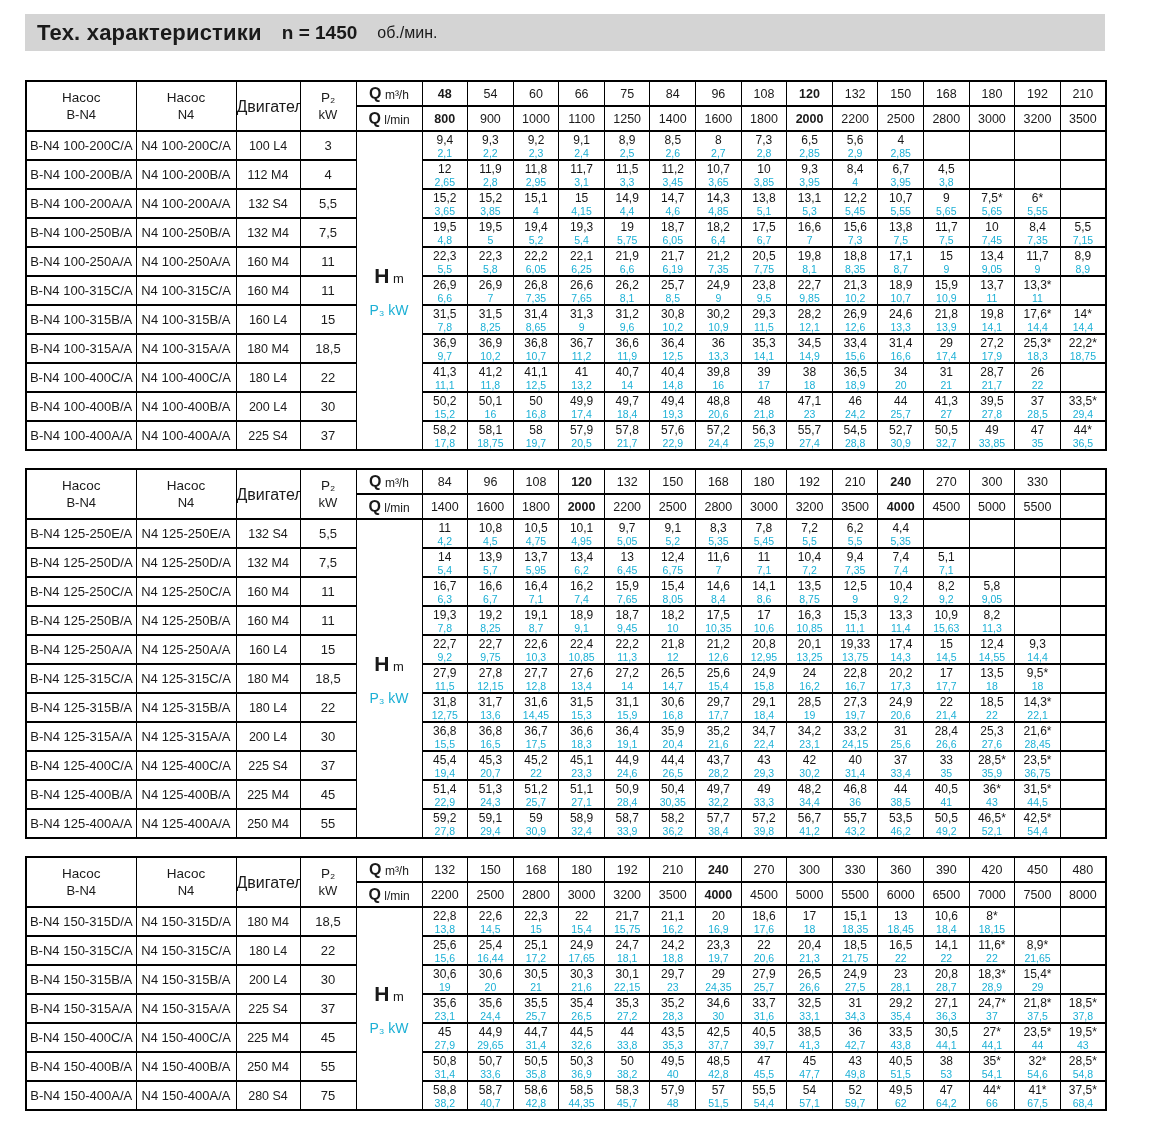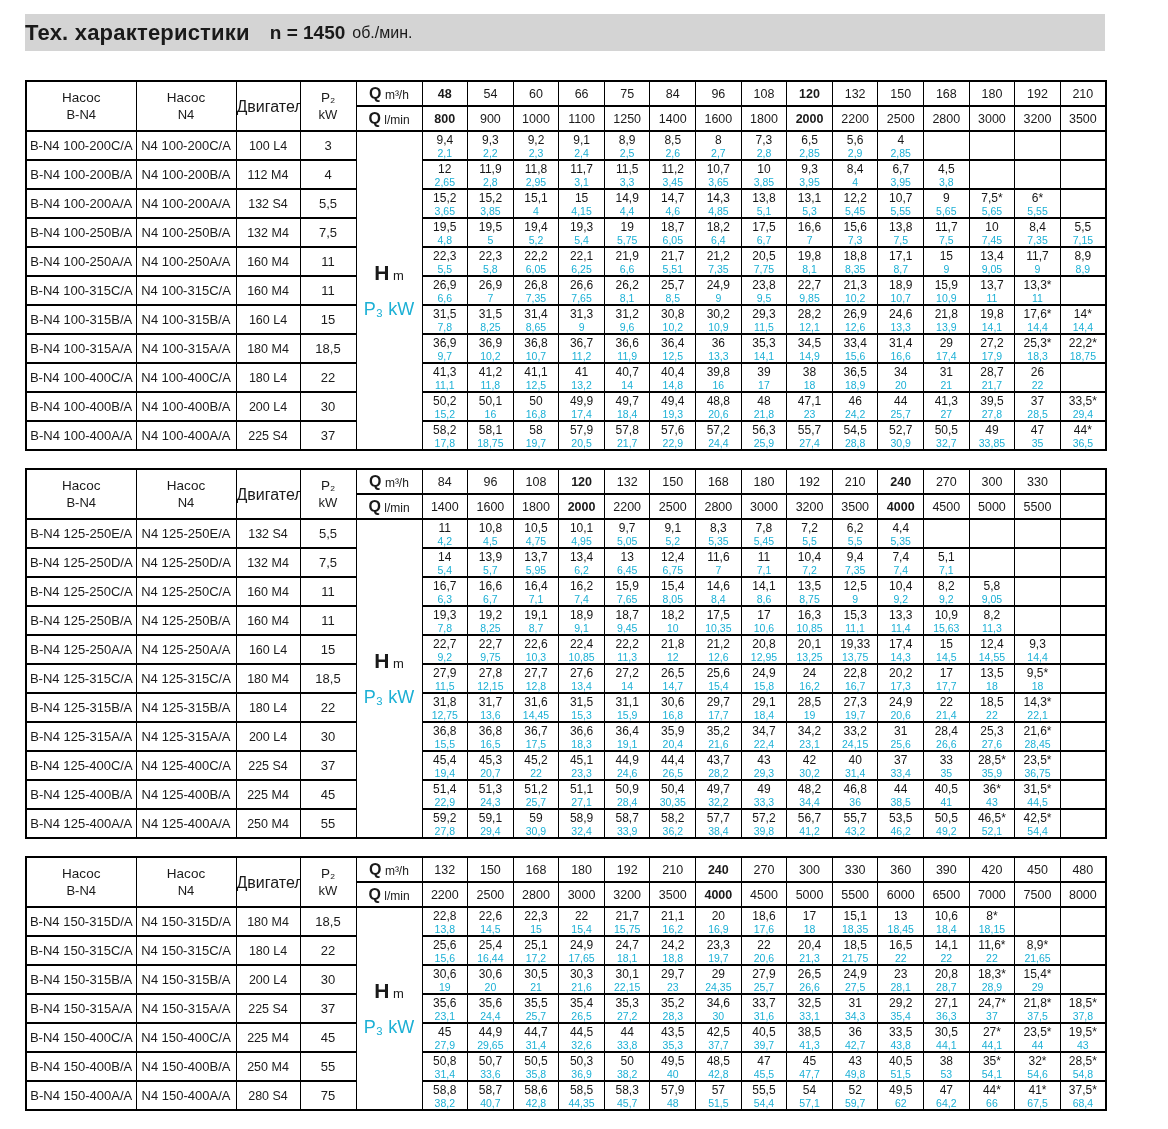--- a/index.html
+++ b/index.html
@@ -1,23 +1,23 @@
 <!DOCTYPE html>
 <html><head>
 <meta charset="utf-8">
 <style>
   html,body { margin:0; padding:0; background:#fff; }
   body { width:1168px; height:1129px; font-family:"Liberation Sans", sans-serif; color:#1a1a1a; }
   .page { padding:14px 0 0 25px; }
 
   .titlebar { width:1080px; height:37px; background:#d4d4d4; display:flex; align-items:center;
-              box-sizing:border-box; margin-bottom:29px; }
+              box-sizing:border-box; padding-left:12px; margin-bottom:29px; }
   .t-main { font-weight:bold; font-size:22px; letter-spacing:.2px; }
   .t-n    { font-weight:bold; font-size:19px; margin-left:20px; }
-  .t-unit { font-size:16px; margin-left:7px; }
+  .t-unit { font-size:16px; margin-left:20px; }
 
   table.spec { border-collapse:collapse; table-layout:fixed; width:1080px; margin-bottom:17px;
                border:2px solid #000; }
   .spec th, .spec td { border:1px solid #000; padding:0; text-align:center; vertical-align:middle;
                        overflow:hidden; font-weight:normal; }
   .spec thead tr { height:25px;margin-left:48px; }
   .spec tbody tr { height:29px; }
   .spec thead th { border-bottom-width:2px; }
   .spec tbody td { border-top-width:2px; }
 
@@ -30,21 +30,21 @@
   .qv { font-size:12.5px; }
   .qv.bold { font-weight:bold; }
 
   .pname { font-size:13px; }
   .motor { font-size:12.5px; }
   .p2 { font-size:13px; }
 
   .hlabel .hrow { margin-bottom:14px; }
   .hlabel .hm-h { font-size:21px; font-weight:bold; }
   .hlabel .hm-u { font-size:13px; }
-  .hlabel .p3row { font-size:18px; color:#1cb0d5; }
+  .hlabel .p3row { font-size:14px; color:#1cb0d5; }
 
   .dcell .hv { font-size:12px; color:#161616; line-height:13px; padding-top:1px; }
   .dcell .pv { font-size:10.5px; color:#1cb0d5; line-height:12px; }
 </style>
 </head>
 <body>
 
 <div class="page">
   <div class="titlebar">
     <span class="t-main">Тех. характеристики</span>
@@ -392,21 +392,21 @@
             <td class="dcell">
               <div class="hv">22,1</div>
               <div class="pv">6,25</div>
             </td>
             <td class="dcell">
               <div class="hv">21,9</div>
               <div class="pv">6,6</div>
             </td>
             <td class="dcell">
               <div class="hv">21,7</div>
-              <div class="pv">5,51</div>
+              <div class="pv">6,19</div>
             </td>
             <td class="dcell">
               <div class="hv">21,2</div>
               <div class="pv">7,35</div>
             </td>
             <td class="dcell">
               <div class="hv">20,5</div>
               <div class="pv">7,75</div>
             </td>
             <td class="dcell">

